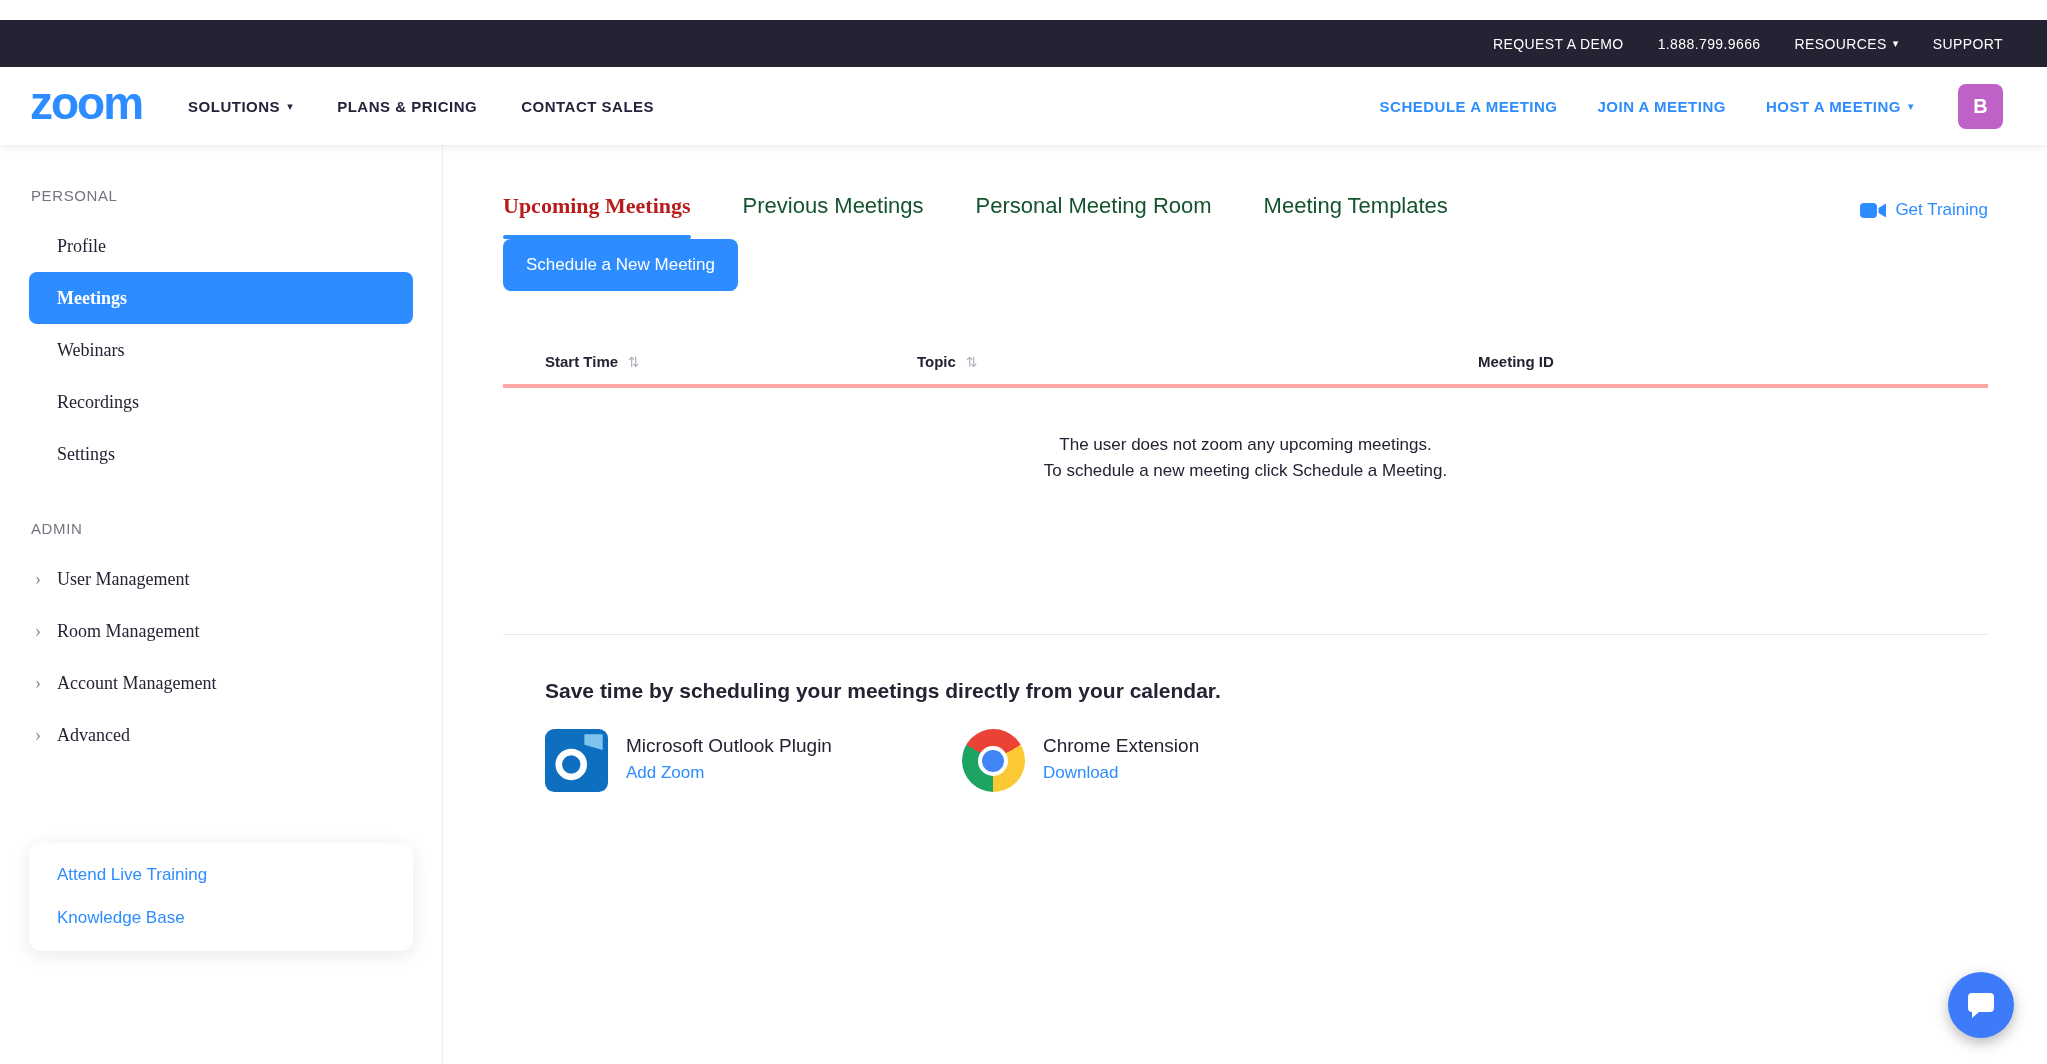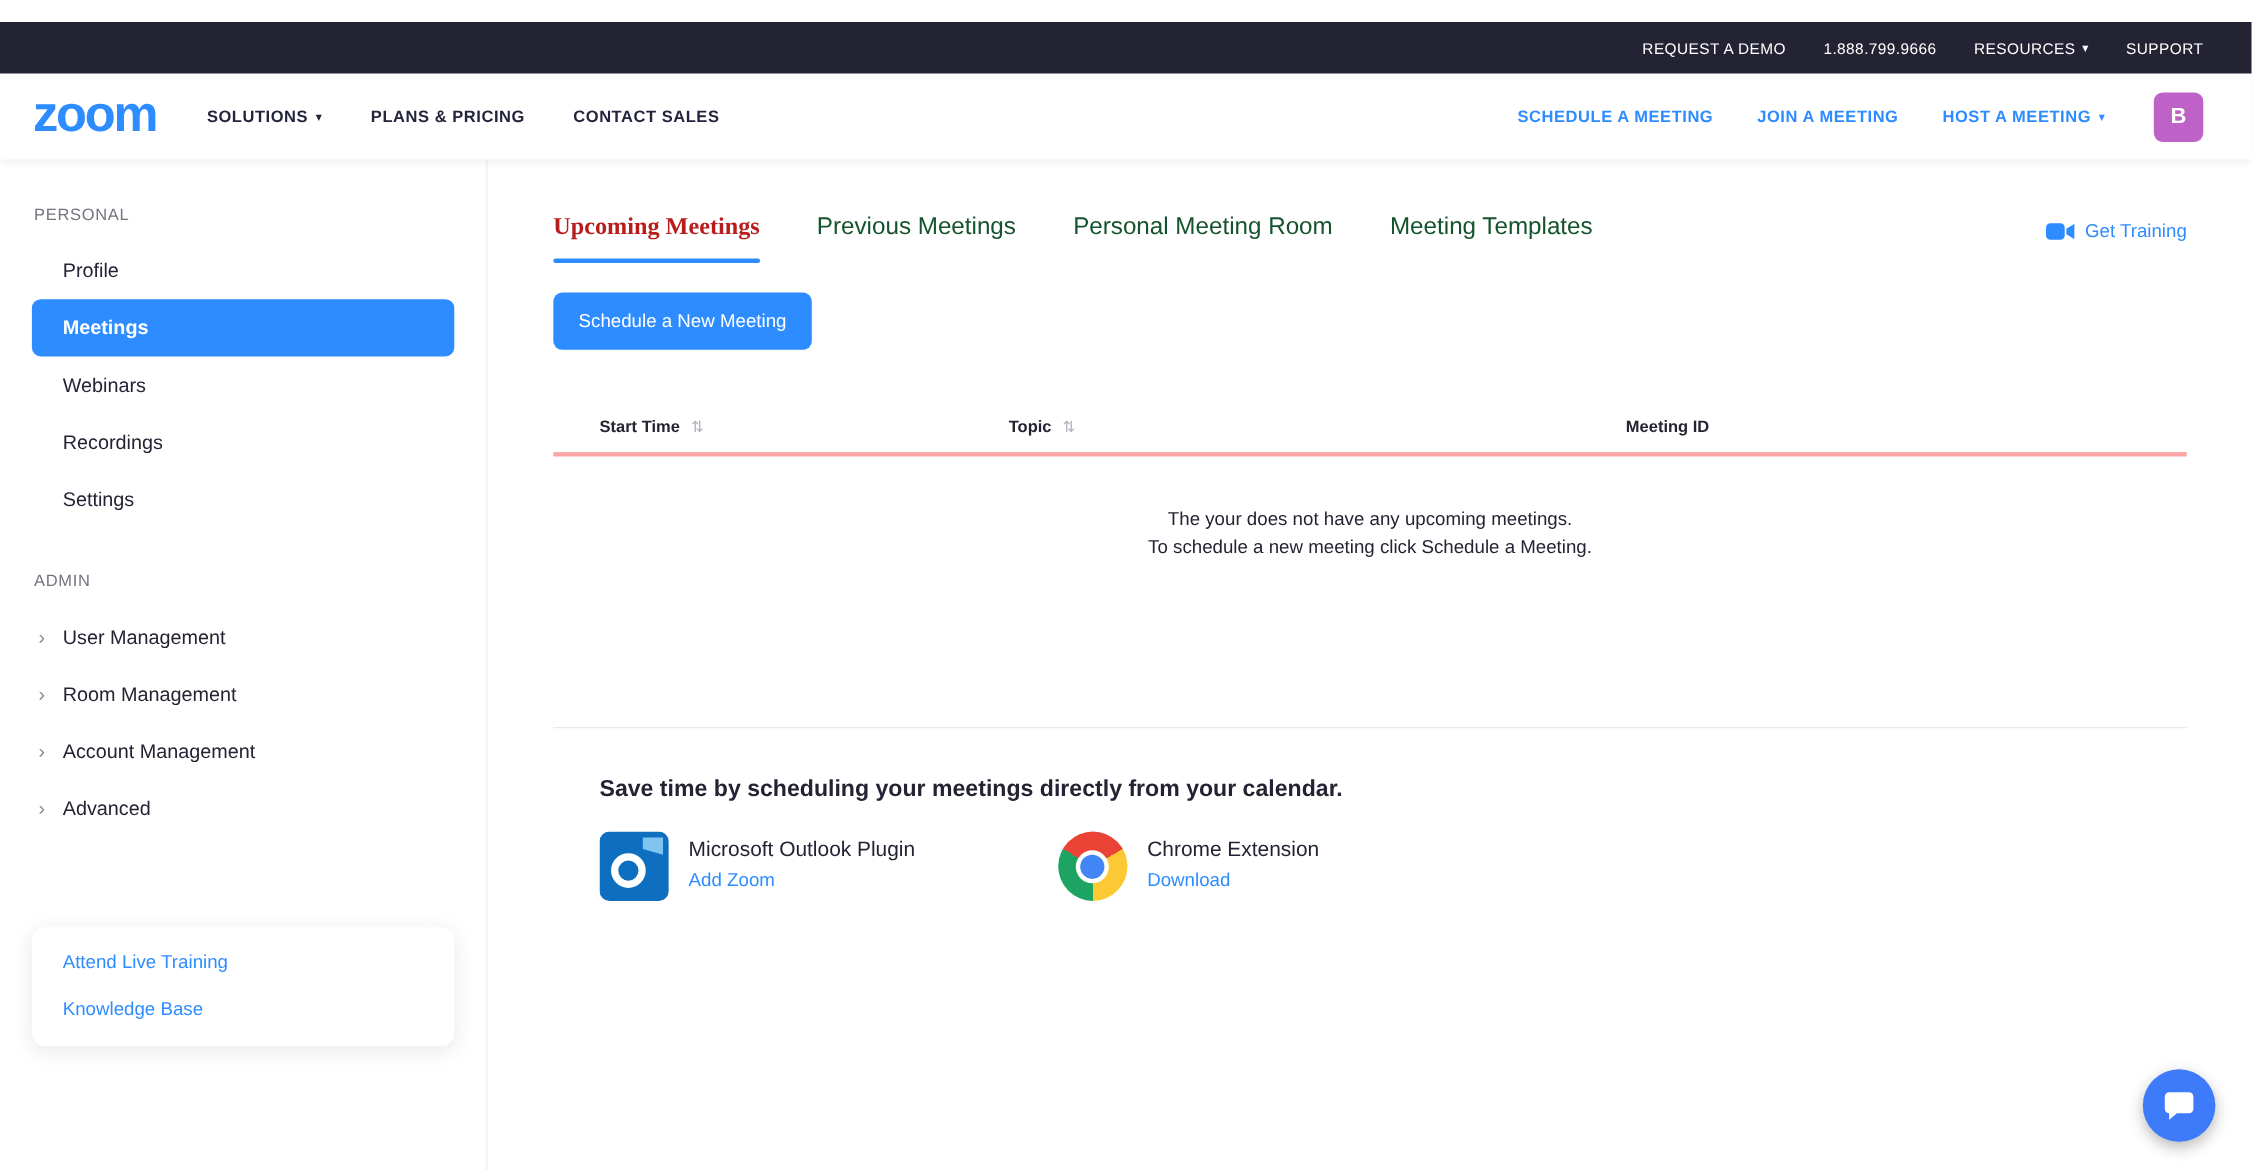--- a/index.html
+++ b/index.html
@@ -106,20 +106,21 @@
   }
   .side-nav { display: flex; flex-direction: column; }
   .side-item {
     height: 52px;
     display: flex;
     align-items: center;
     padding-left: 57px;
     font-size: 18px;
     color: #232333;
     cursor: pointer;
+    font-family: Liberation Serif, serif;
   }
   .side-item.active {
     background: #2D8CFF;
     color: #ffffff;
     font-weight: 700;
     border-radius: 8px;
     margin: 0 29px;
     padding-left: 28px;
   }
   .side-item.has-chevron { padding-left: 35px; }
@@ -172,21 +173,20 @@
   .get-training {
     display: inline-flex;
     align-items: center;
     gap: 9px;
     color: #2D8CFF;
     font-size: 17px;
     margin-top: 4px;
     height: 26px;
   }
   .schedule-btn {
-    margin-top: 27px;
     height: 52px;
     padding: 0 23px;
     background: #2D8CFF;
     color: #ffffff;
     border: none;
     border-radius: 8px;
     font-size: 17px;
     font-family: "Liberation Sans", "DejaVu Sans", sans-serif;
     cursor: pointer;
     display: inline-flex;
@@ -372,21 +372,21 @@
         <div class="th">
           <span>Topic</span>
           <span class="sort-icon">⇅</span>
         </div>
         <div class="th">
           <span>Meeting ID</span>
         </div>
       </div>
 
       <div class="empty-state">
-        <div>The your does not have any upcoming meetings.</div>
+        <div>The user does not zoom any upcoming meetings.</div>
         <div>To schedule a new meeting click Schedule a Meeting.</div>
       </div>
 
       <hr class="divider">
 
       <h2 class="calendar-heading">Save time by scheduling your meetings directly from your calendar.</h2>
 
       <div class="cal-items">
 
         <div class="cal-item">

